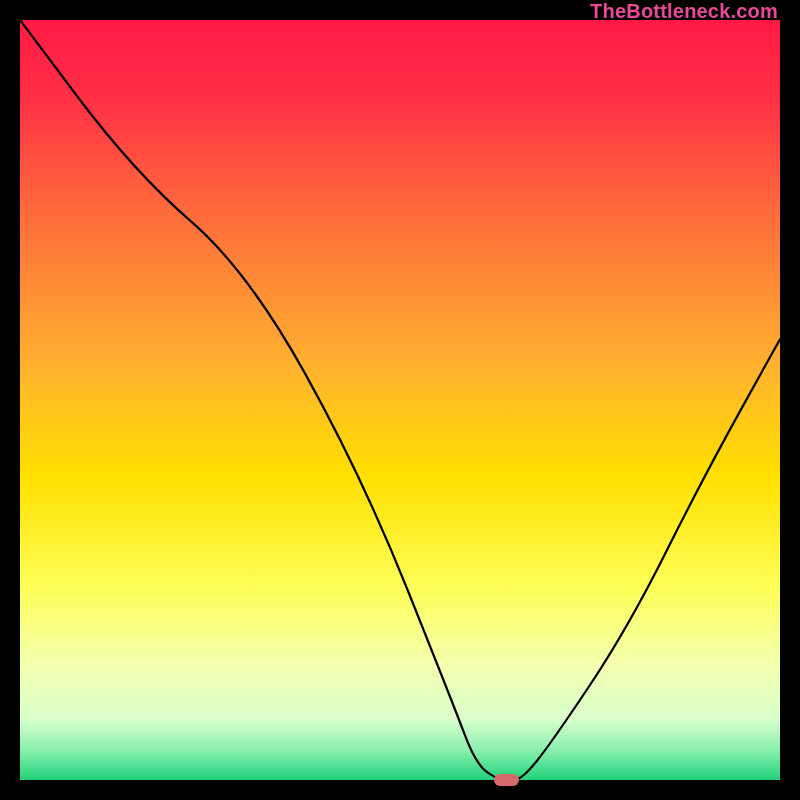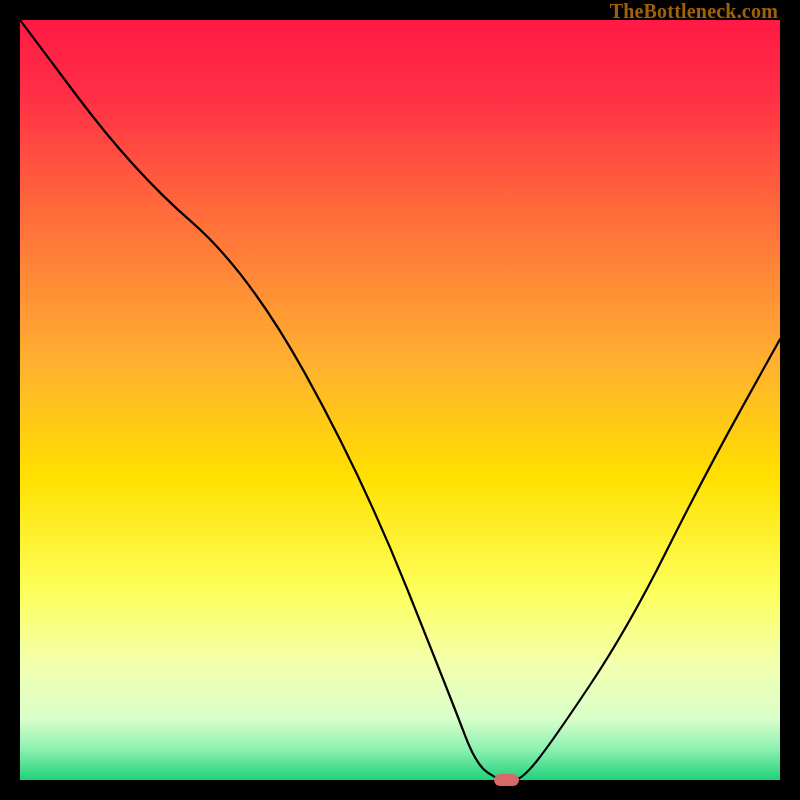--- a/index.html
+++ b/index.html
@@ -36,24 +36,24 @@
     position: absolute;
     left: 0;
     top: 0;
     width: 100%;
     height: 100%;
   }
   .watermark {
     position: absolute;
     top: 0px;
     right: 22px;
-    font-family: Liberation Serif, serif;
+    font-family: Liberation Sans, sans-serif;
     font-size: 20px;
     font-weight: 600;
-    color: #a16207;
+    color: #ec4899;
     letter-spacing: 0.2px;
   }
   .marker {
     position: absolute;
     width: 24px;
     height: 12px;
     border-radius: 6px;
   }
 </style>
 </head>

